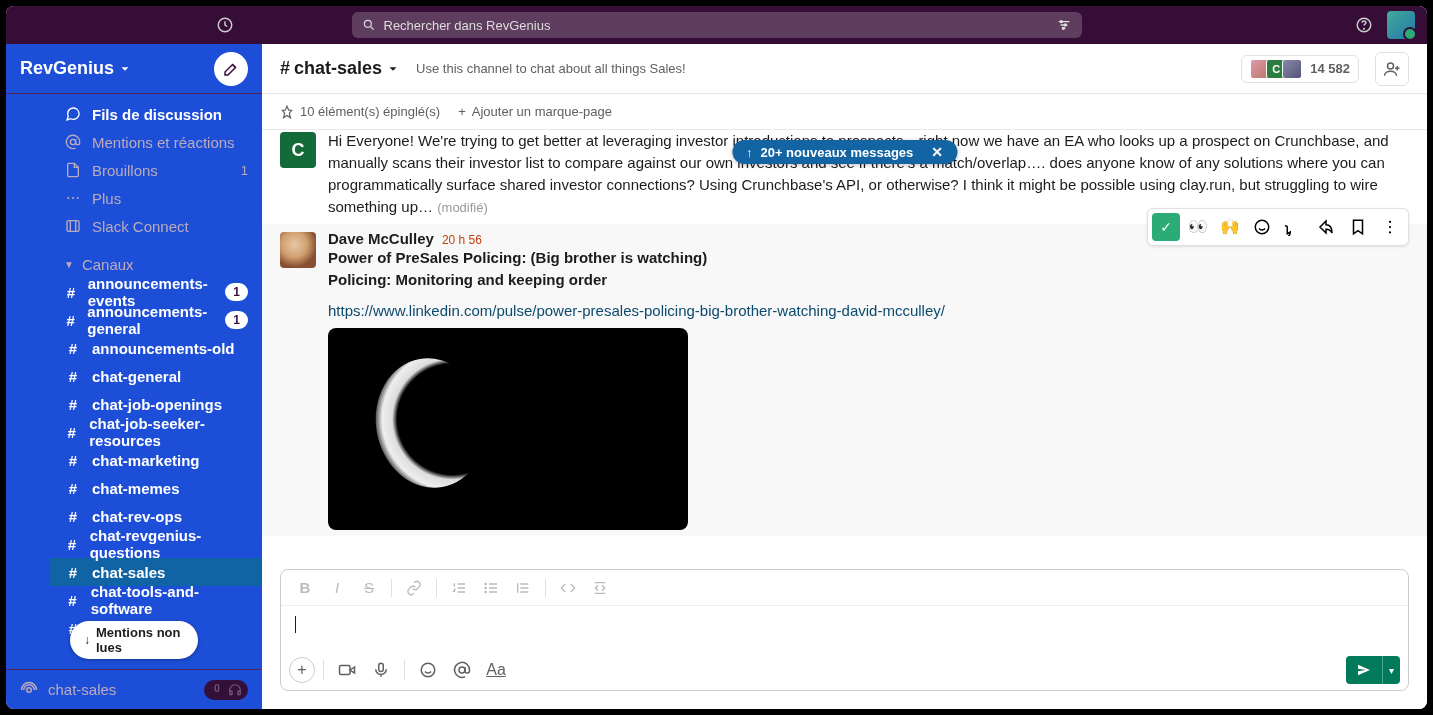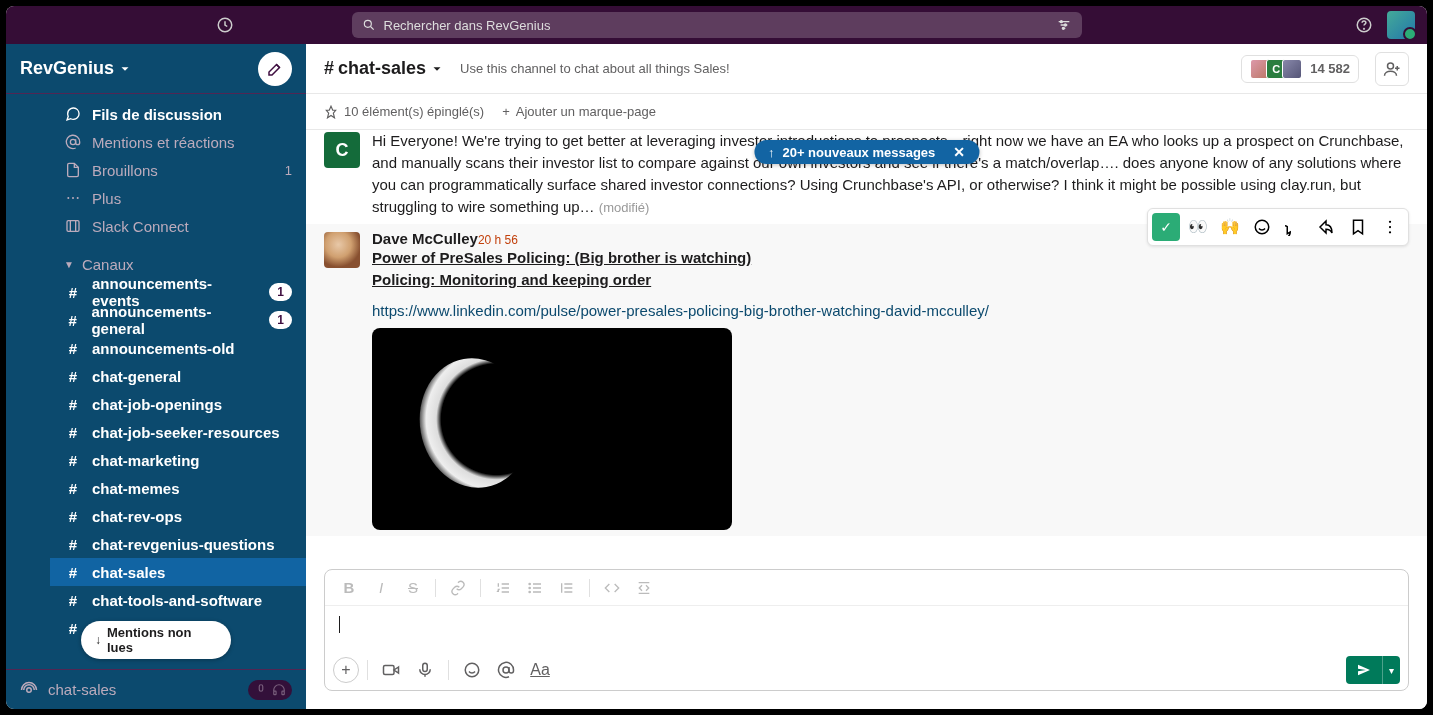--- a/index.html
+++ b/index.html
@@ -10,21 +10,21 @@
 .search-box { position:absolute; left:50%; transform:translateX(-50%); width:730px; height:26px; background:#5e3d5e; border-radius:6px; display:flex; align-items:center; padding:0 10px; color:#ddd; font-size:13px; }
 .search-box .s-icon { margin-right:8px; }
 .search-box .filter-icon { margin-left:auto; }
 .titlebar .right { margin-left:auto; display:flex; align-items:center; gap:14px; padding-right:12px; }
 .help-icon { color:#ccc; }
 .user-av { width:28px; height:28px; border-radius:4px; background:linear-gradient(135deg,#4a9 0%,#27a 100%); position:relative; }
 .user-av::after { content:""; position:absolute; right:-2px; bottom:-2px; width:10px; height:10px; border-radius:50%; background:#2bac76; border:2px solid #350d36; }
 
 .body { flex:1; display:flex; min-height:0; }
 
-.sidebar { width:300px; background:#0c4a6e; color:#bcabbc; display:flex; flex-direction:column; font-size:15px; position:relative; }
+.sidebar { width:256px; background:#1d4ed8; color:#bcabbc; display:flex; flex-direction:column; font-size:15px; position:relative; }
 .ws-header { height:50px; display:flex; align-items:center; padding:0 14px; border-bottom:1px solid #522653; }
 .ws-name { color:#fff; font-weight:900; font-size:18px; display:flex; align-items:center; gap:4px; }
 .compose-btn { margin-left:auto; width:34px; height:34px; background:#fff; border-radius:50%; display:flex; align-items:center; justify-content:center; color:#3f0e40; }
 .nav-list { overflow-y:auto; flex:1; padding-top:6px;padding-left:44px; }
 .nav-item { height:28px; display:flex; align-items:center; padding:0 14px; gap:10px; cursor:pointer; }
 .nav-item .icon { width:18px; display:inline-flex; justify-content:center; }
 .nav-item.bold { color:#fff; font-weight:700; }
 .nav-item .badge-num { margin-left:auto; font-size:13px; color:#bcabbc; }
 .section-label { height:28px; display:flex; align-items:center; padding:0 14px; gap:8px; margin-top:10px; }
 .section-label .caret { font-size:10px; }
@@ -61,26 +61,26 @@
 .messages { flex:1; overflow-y:auto; position:relative; padding-bottom:16px; }
 .new-msg-pill { position:absolute; top:10px; left:50%; transform:translateX(-50%); background:#1264a3; color:#fff; font-size:13px; font-weight:700; padding:4px 14px; border-radius:24px; display:flex; align-items:center; gap:8px; box-shadow:0 1px 4px rgba(0,0,0,.25); z-index:5; }
 .new-msg-pill .close { margin-left:10px; cursor:pointer; font-size:14px; }
 
 .msg { display:flex; padding:6px 18px; gap:12px; position:relative; }
 .msg.hover { background:#f8f8f8; }
 .msg-av { width:36px; height:36px; border-radius:4px; flex-shrink:0; margin-top:2px; }
 .av-green { background:#146b3a; color:#fff; display:flex; align-items:center; justify-content:center; font-weight:700; font-size:18px; }
 .av-photo { background:radial-gradient(circle at 40% 35%, #e8c8a8 0%, #d0a070 40%, #885030 70%); }
 .msg-body { flex:1; min-width:0; }
-.msg-head { display:flex; align-items:baseline; }
+.msg-head { display:flex; align-items:baseline; gap:8px; }
 .msg-author { font-weight:900; font-size:15px; color:#1d1c1d; }
 .msg-time { font-size:12px; color:#c2410c; }
 .msg-text { font-size:15px; color:#1d1c1d; line-height:1.46; }
 .msg-text .edited { color:#999; font-size:13px; }
-.msg-text b { font-weight:700;text-decoration:underline; }
+.msg-text b { font-weight:700; }
 .msg-text a { color:#0c4a6e; text-decoration:none; }
 .file-chip { margin-top:6px; font-size:13px; color:#616061; display:flex; align-items:center; gap:6px; }
 .moon-img { margin-top:6px; width:360px; height:202px; background:#000; border-radius:8px; position:relative; overflow:hidden; }
 .moon-crescent { position:absolute; left:48px; top:30px; width:110px; height:130px; border-radius:50%; background:radial-gradient(circle at 70% 50%, #000 55%, #ddd 60%, #eee 70%, #000 80%); transform:rotate(-10deg); }
 
 .msg-actions { position:absolute; right:18px; top:-16px; background:#fff; border:1px solid #e0e0e0; border-radius:6px; display:flex; padding:4px; gap:4px; box-shadow:0 1px 3px rgba(0,0,0,.1); }
 .msg-actions .act { width:28px; height:28px; display:flex; align-items:center; justify-content:center; border-radius:4px; cursor:pointer; font-size:16px; }
 .msg-actions .check { background:#2bac76; color:#fff; font-size:14px; border-radius:4px; }
 
 .composer { margin:0 18px 18px; border:1px solid #ccc; border-radius:8px; }

